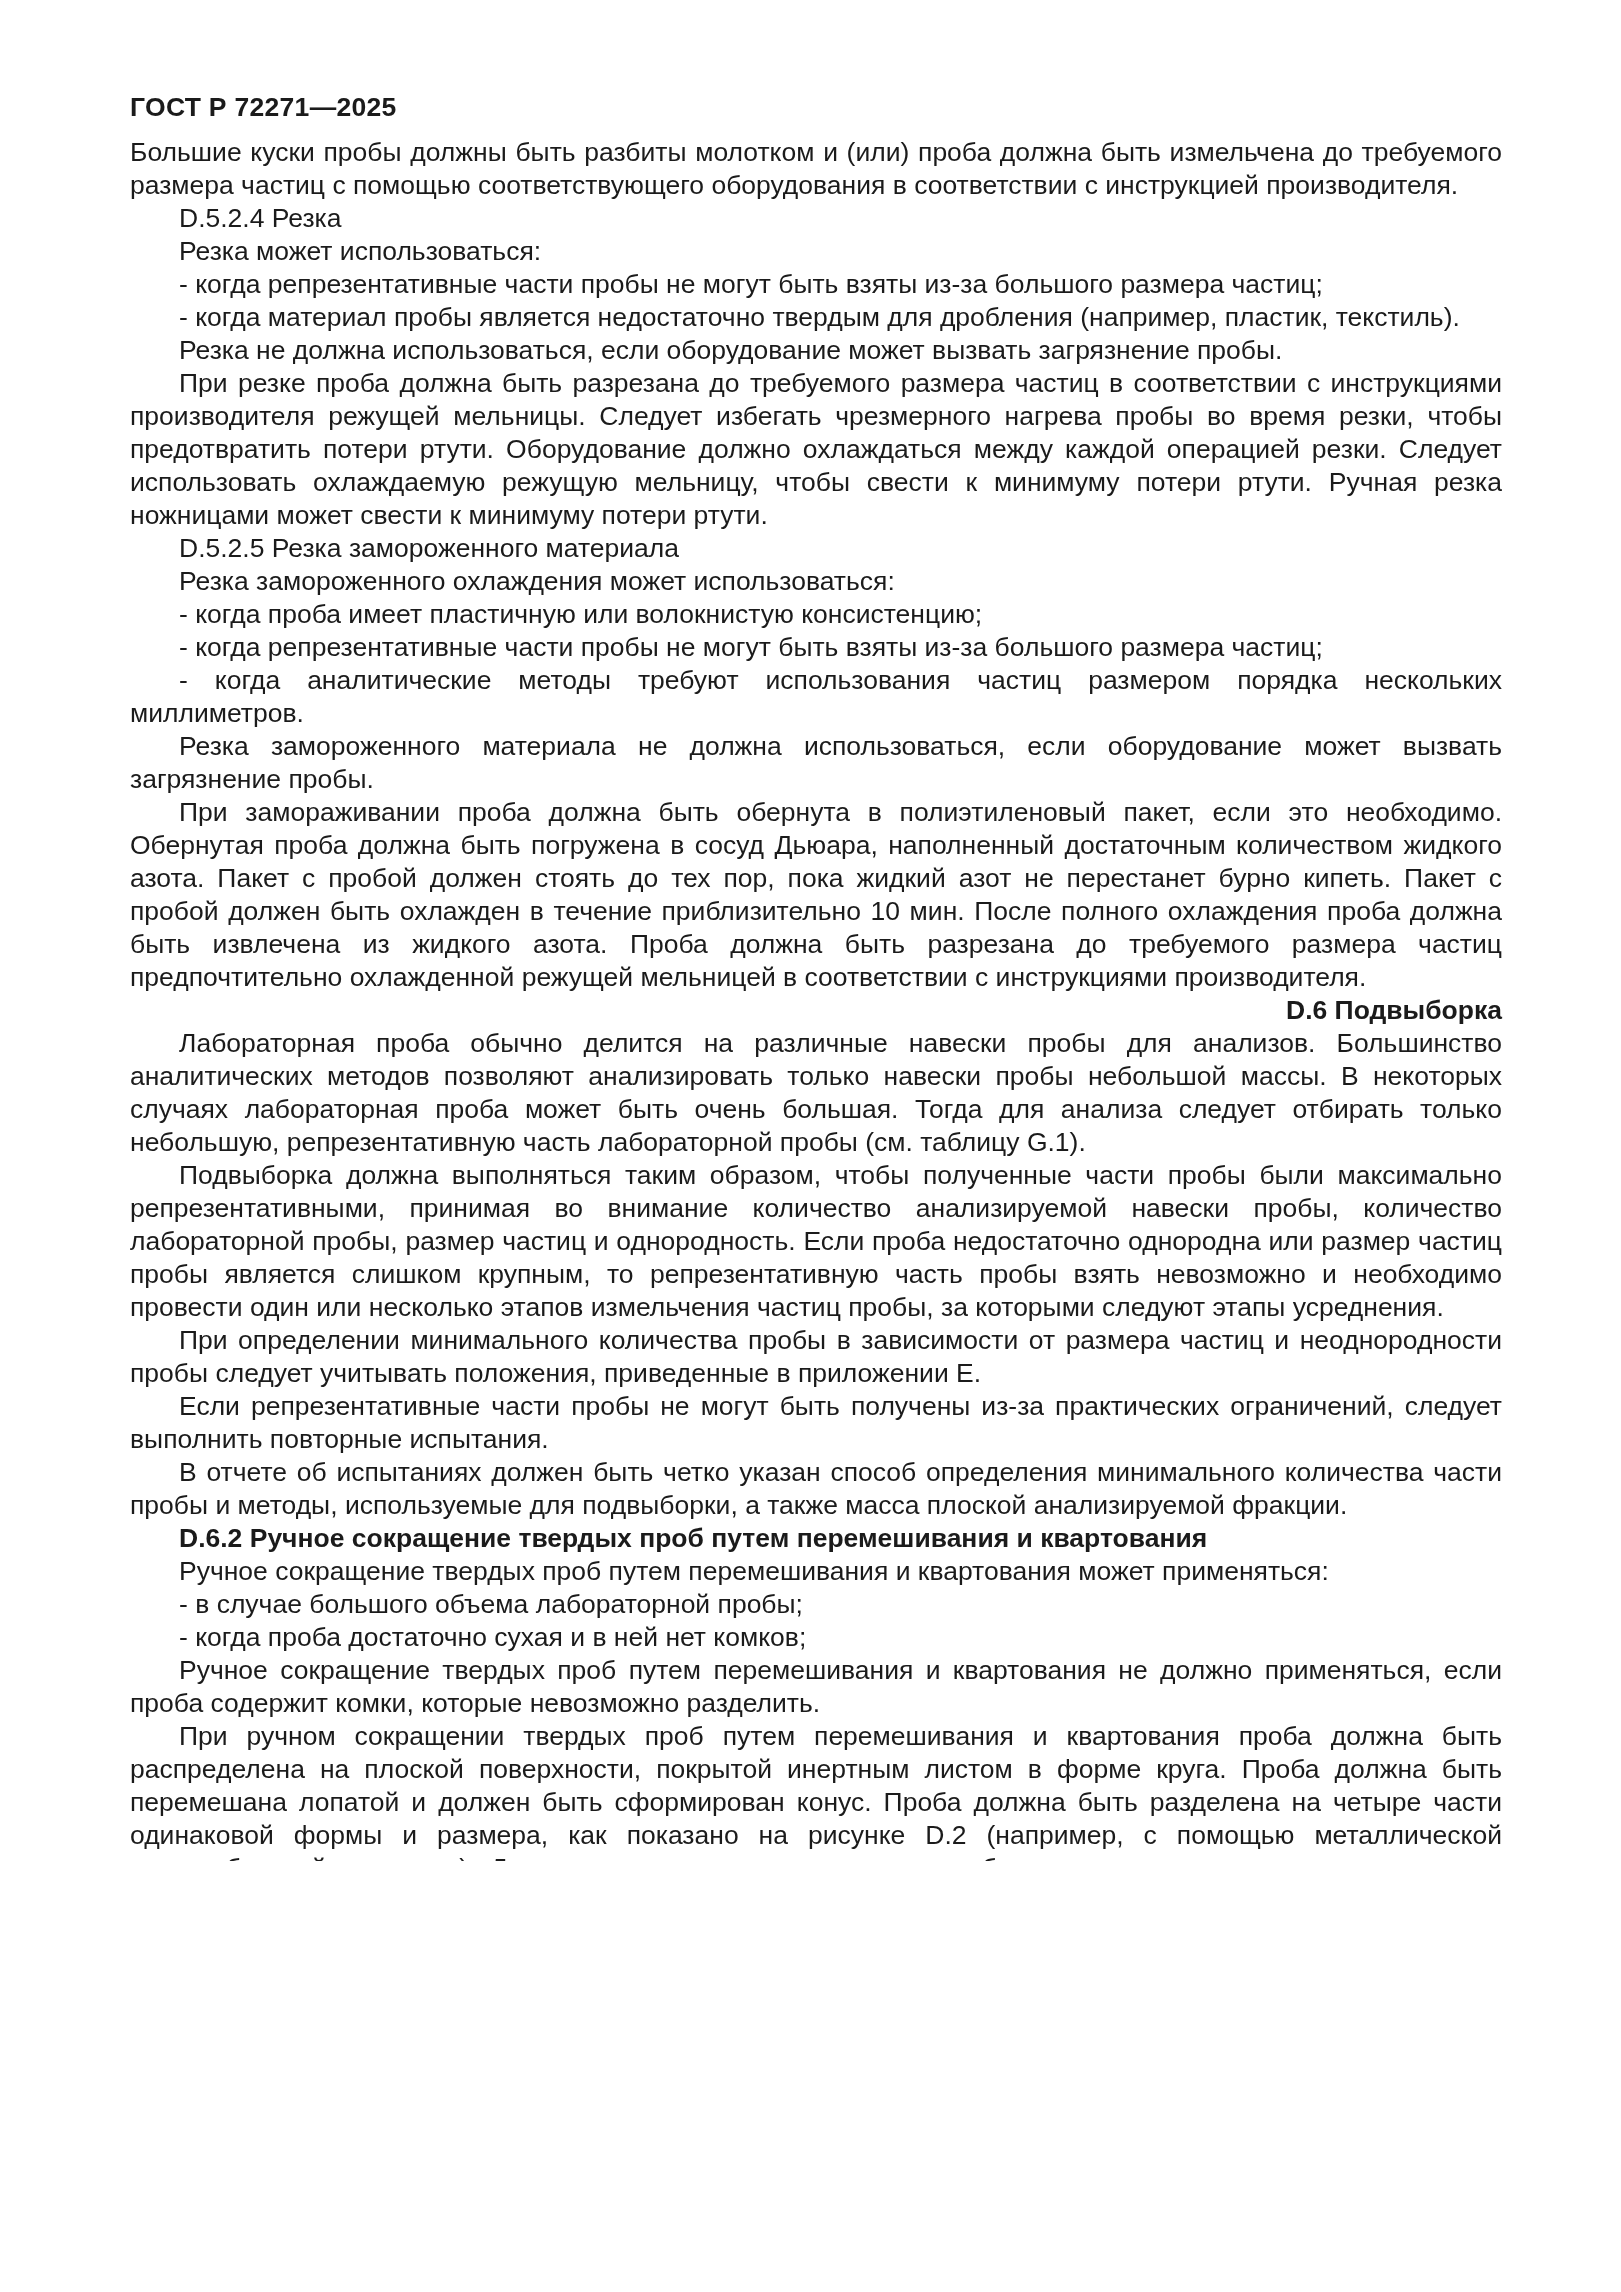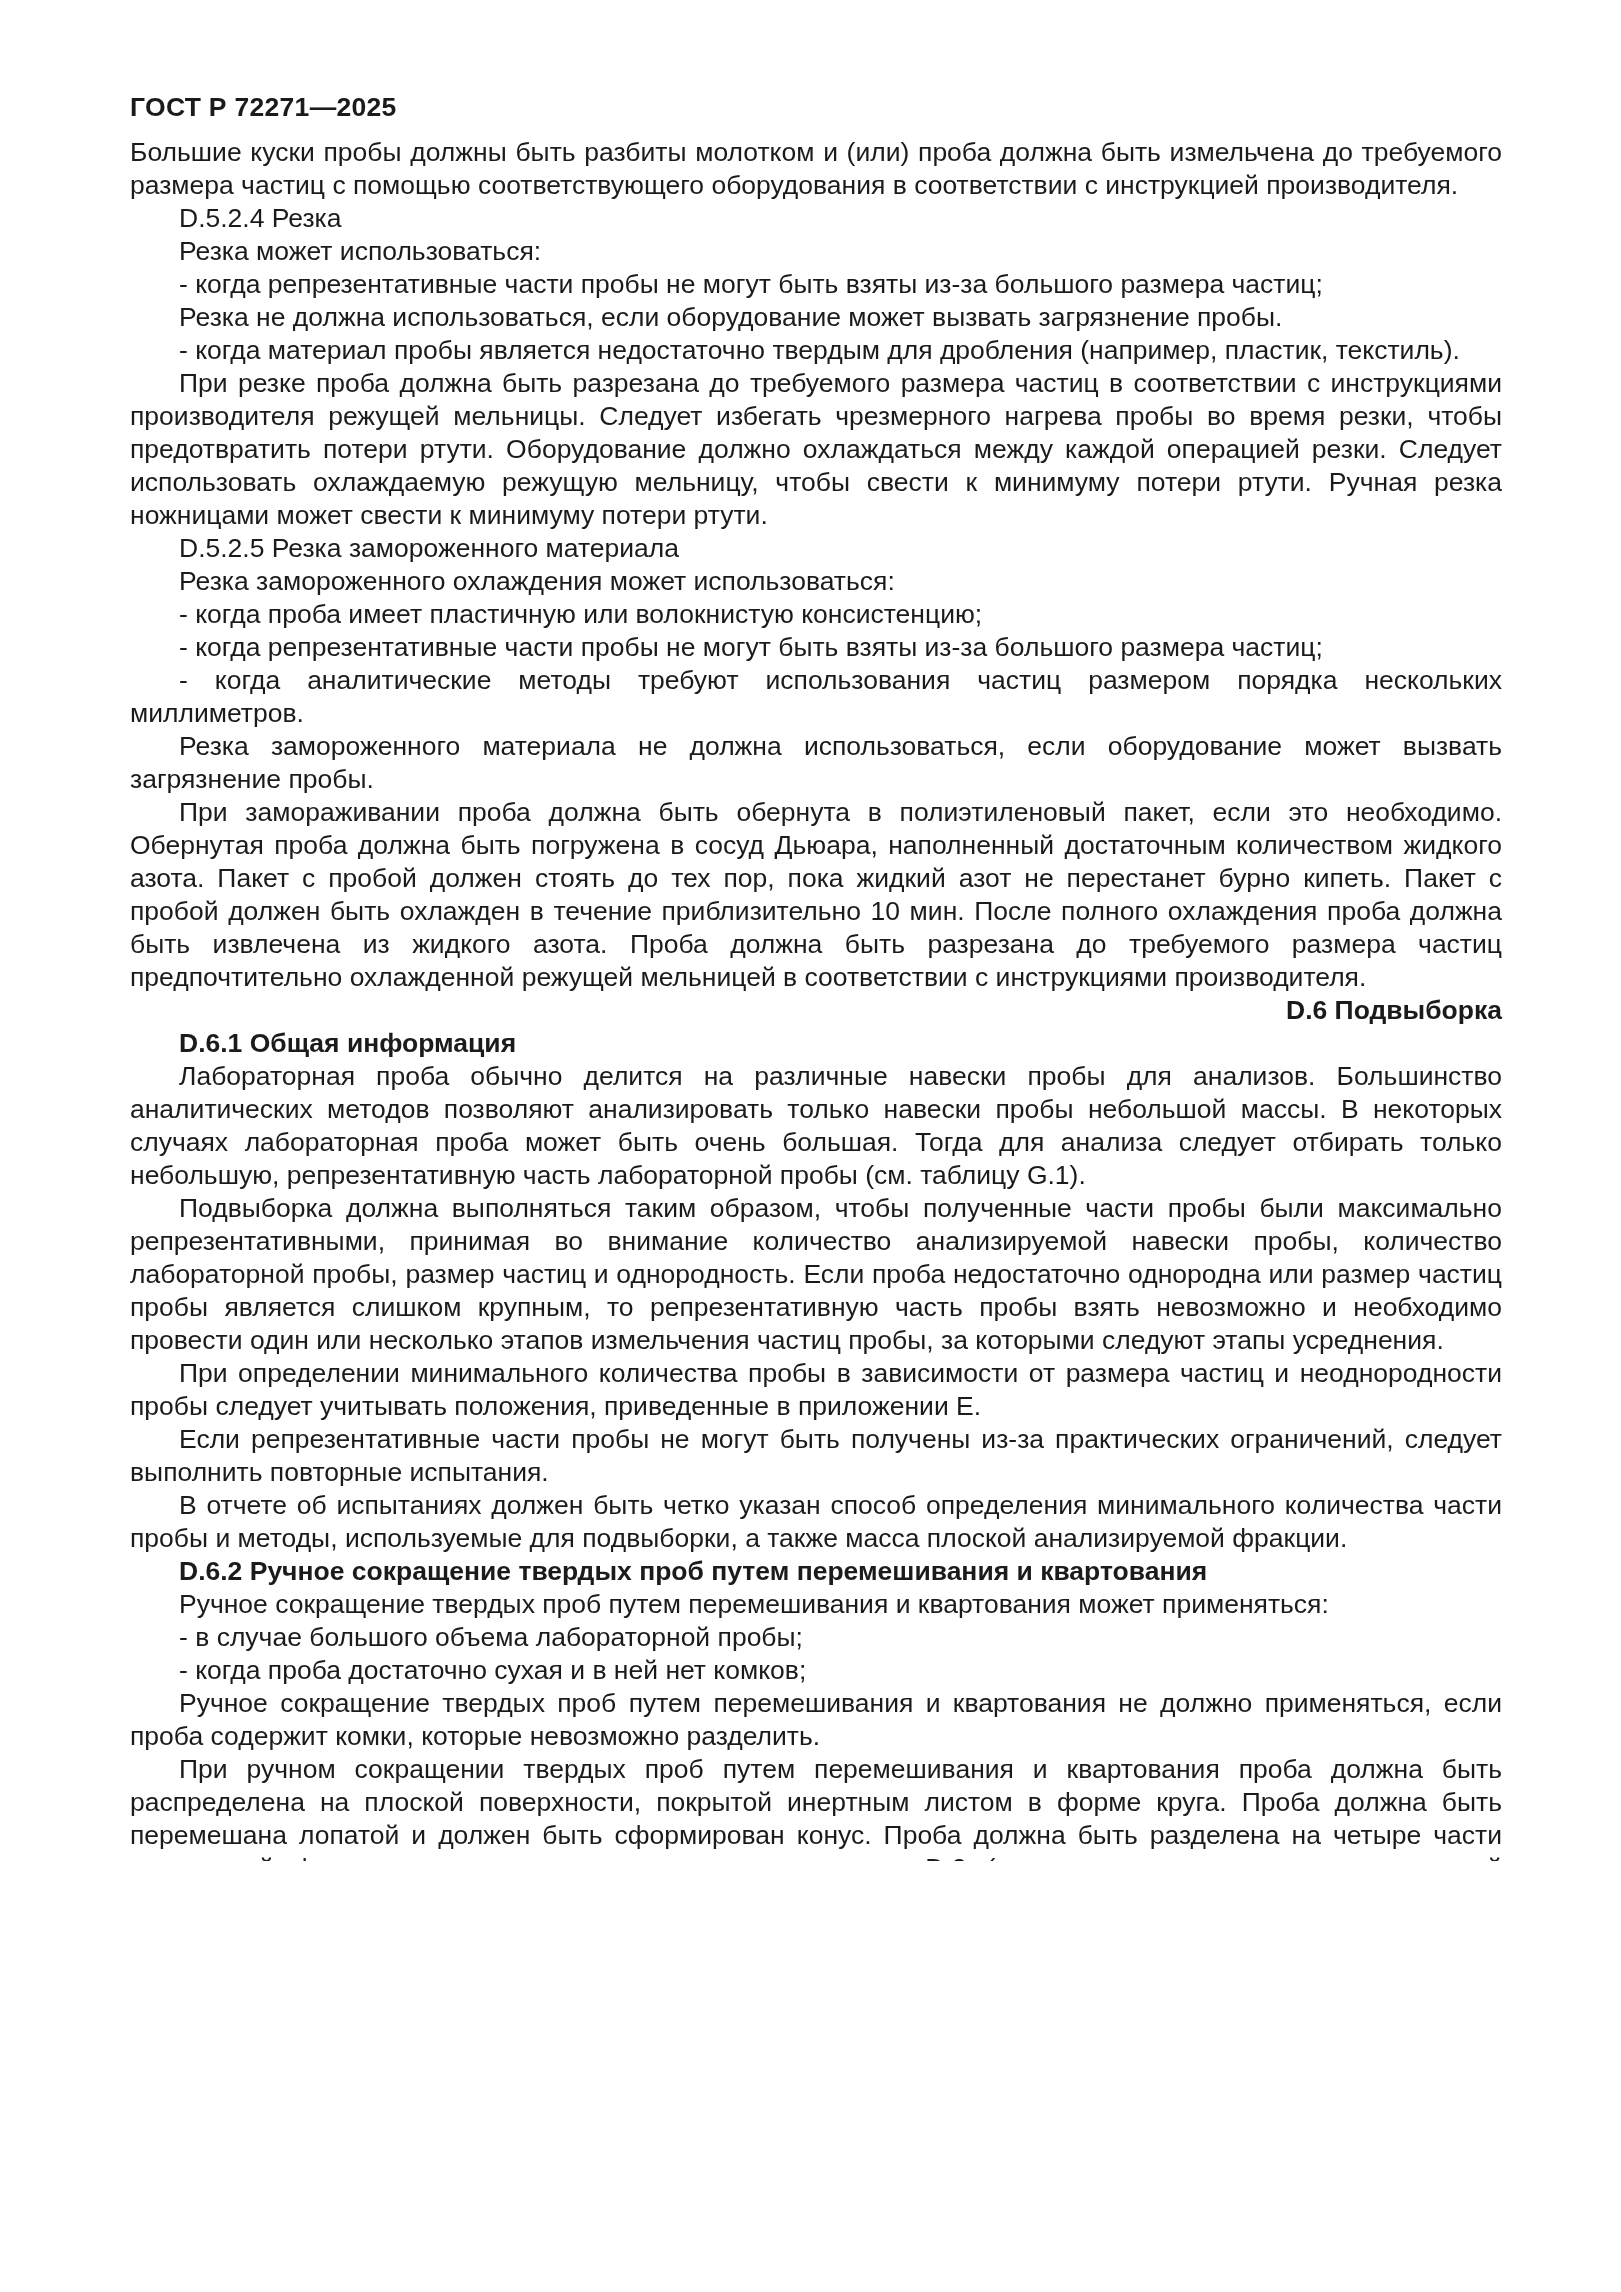--- a/index.html
+++ b/index.html
@@ -59,32 +59,31 @@
 <div class="page">
   <div class="doc-header">
     <span>ГОСТ Р 72271—2025</span>
   </div>
 
   <div class="doc-content">
       <p class="blk p-cont">Большие куски пробы должны быть разбиты молотком и (или) проба должна быть измельчена до требуемого размера частиц с помощью соответствующего оборудования в соответствии с инструкцией производителя.</p>
       <p class="blk p">D.5.2.4 Резка</p>
       <p class="blk p">Резка может использоваться:</p>
       <p class="blk li">- когда репрезентативные части пробы не могут быть взяты из-за большого размера частиц;</p>
+      <p class="blk li">- когда материал пробы является недостаточно твердым для дробления (например, пластик, текстиль).</p>
       <p class="blk p">Резка не должна использоваться, если оборудование может вызвать загрязнение пробы.</p>
-      <p class="blk li">- когда материал пробы является недостаточно твердым для дробления (например, пластик, текстиль).</p>
       <p class="blk p">При резке проба должна быть разрезана до требуемого размера частиц в соответствии с инструкциями производителя режущей мельницы. Следует избегать чрезмерного нагрева пробы во время резки, чтобы предотвратить потери ртути. Оборудование должно охлаждаться между каждой операцией резки. Следует использовать охлаждаемую режущую мельницу, чтобы свести к минимуму потери ртути. Ручная резка ножницами может свести к минимуму потери ртути.</p>
       <p class="blk p">D.5.2.5 Резка замороженного материала</p>
       <p class="blk p">Резка замороженного охлаждения может использоваться:</p>
       <p class="blk li">- когда проба имеет пластичную или волокнистую консистенцию;</p>
       <p class="blk li">- когда репрезентативные части пробы не могут быть взяты из-за большого размера частиц;</p>
       <p class="blk li">- когда аналитические методы требуют использования частиц размером порядка нескольких миллиметров.</p>
       <p class="blk p">Резка замороженного материала не должна использоваться, если оборудование может вызвать загрязнение пробы.</p>
       <p class="blk p">При замораживании проба должна быть обернута в полиэтиленовый пакет, если это необходимо. Обернутая проба должна быть погружена в сосуд Дьюара, наполненный достаточным количеством жидкого азота. Пакет с пробой должен стоять до тех пор, пока жидкий азот не перестанет бурно кипеть. Пакет с пробой должен быть охлажден в течение приблизительно 10 мин. После полного охлаждения проба должна быть извлечена из жидкого азота. Проба должна быть разрезана до требуемого размера частиц предпочтительно охлажденной режущей мельницей в соответствии с инструкциями производителя.</p>
       <p class="blk h1">D.6 Подвыборка</p>
-      <p class="blk h2">D.6.1 Общая информация</p>
       <p class="blk p">Лабораторная проба обычно делится на различные навески пробы для анализов. Большинство аналитических методов позволяют анализировать только навески пробы небольшой массы. В некоторых случаях лабораторная проба может быть очень большая. Тогда для анализа следует отбирать только небольшую, репрезентативную часть лабораторной пробы (см. таблицу G.1).</p>
       <p class="blk p">Подвыборка должна выполняться таким образом, чтобы полученные части пробы были максимально репрезентативными, принимая во внимание количество анализируемой навески пробы, количество лабораторной пробы, размер частиц и однородность. Если проба недостаточно однородна или размер частиц пробы является слишком крупным, то репрезентативную часть пробы взять невозможно и необходимо провести один или несколько этапов измельчения частиц пробы, за которыми следуют этапы усреднения.</p>
       <p class="blk p">При определении минимального количества пробы в зависимости от размера частиц и неоднородности пробы следует учитывать положения, приведенные в приложении E.</p>
       <p class="blk p">Если репрезентативные части пробы не могут быть получены из-за практических ограничений, следует выполнить повторные испытания.</p>
       <p class="blk p">В отчете об испытаниях должен быть четко указан способ определения минимального количества части пробы и методы, используемые для подвыборки, а также масса плоской анализируемой фракции.</p>
       <p class="blk h2">D.6.2 Ручное сокращение твердых проб путем перемешивания и квартования</p>
       <p class="blk p">Ручное сокращение твердых проб путем перемешивания и квартования может применяться:</p>
       <p class="blk li">- в случае большого объема лабораторной пробы;</p>
       <p class="blk li">- когда проба достаточно сухая и в ней нет комков;</p>
       <p class="blk p">Ручное сокращение твердых проб путем перемешивания и квартования не должно применяться, если проба содержит комки, которые невозможно разделить.</p>

